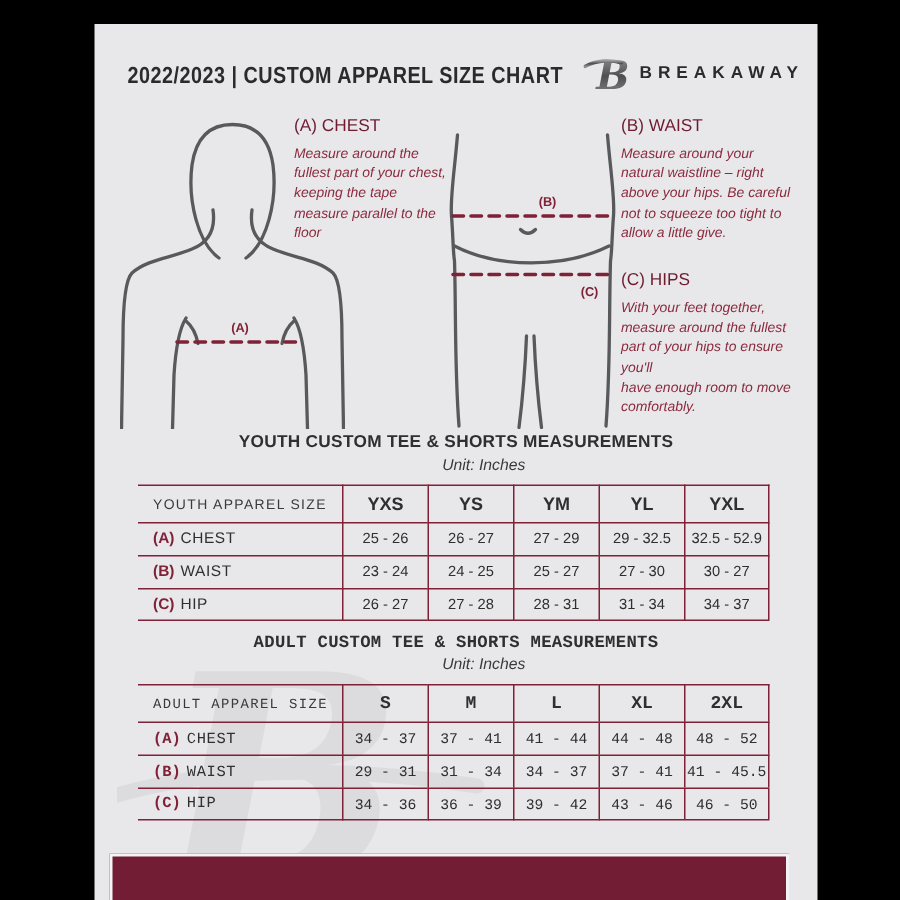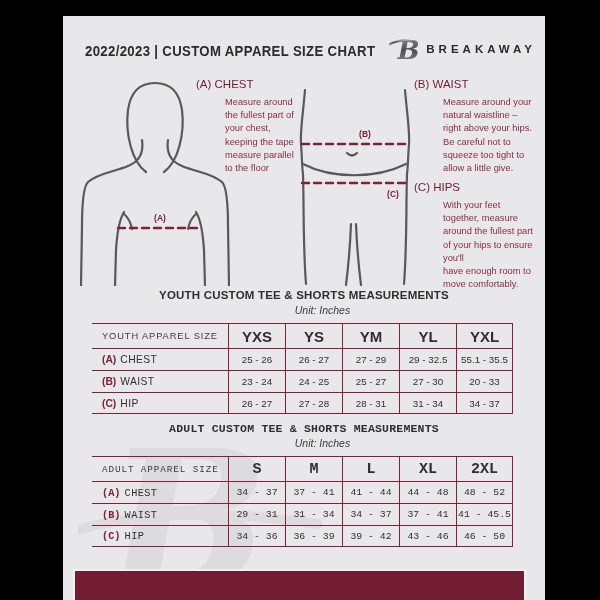--- a/index.html
+++ b/index.html
@@ -21,40 +21,40 @@
   
   .fig{position:absolute;}
   .fig path{fill:none;stroke:var(--fig);stroke-width:2.2;stroke-linecap:round;}
   .fig .dash{stroke:var(--bd);stroke-width:2.4;stroke-dasharray:7 5;}
   .fig text{font-family:"Liberation Sans",sans-serif;font-weight:bold;font-size:8.5px;
     fill:var(--bd);text-anchor:middle;}
 
   
   .guide{position:absolute;}
   .guide .gh{font-size:11.5px;font-weight:normal;color:#6e1b30;margin-bottom:6px;}
-  .guide .gp{font-size:9.3px;color:var(--desc);line-height:1.42;
-    white-space:pre-line;margin-left:29px;}
+  .guide .gp{font-size:9.3px;font-style:italic;color:var(--desc);line-height:1.42;
+    white-space:pre-line;}
 
   
   .sec-title{position:absolute;left:0;width:100%;text-align:center;font-weight:bold;
     font-size:11.5px;color:var(--dark);letter-spacing:.2px;}
   .sec-unit{position:absolute;left:0;width:100%;text-align:center;font-style:italic;
     font-size:10.5px;color:#3a3a3a;padding-left:37px;}
 
   
   .stable{position:absolute;left:29px;width:421px;display:grid;
     grid-template-columns:136px 57px 57px 57px 57px 57px;z-index:2;}
   .c{border-top:1.5px solid var(--bd);height:22px;display:flex;align-items:center;
     justify-content:center;font-size:9.8px;color:var(--dark);}
   .c.hrow{height:25px;}
   .c.v{border-left:1.5px solid var(--bd);}
   .c.re{border-right:1.5px solid var(--bd);}
   .c.bb{border-bottom:1.5px solid var(--bd);}
   .c.lab{justify-content:flex-start;padding-left:10px;align-items:center;}
-  .c .szh{font-weight:bold;font-size:15px;}
+  .c .szh{font-weight:bold;font-size:12px;}
   .c .collab{font-size:9.3px;letter-spacing:.9px;color:#3a3a3a;}
   .c .pfx{font-weight:bold;color:var(--bd);margin-right:4px;font-size:10.3px;}
   .c .rowname{font-size:10.3px;letter-spacing:.4px;}
 
   
   .watermark{position:absolute;left:15px;top:418px;z-index:1;}
   .footer-bar{position:absolute;left:10px;top:553px;width:453px;height:38px;
     background:var(--maroon);border:2px solid #f3f3f5;z-index:3;}
 </style>
 </head>
@@ -157,41 +157,41 @@
     <div class="c v">
         <span>26 - 27</span>
       </div>
     <div class="c v">
         <span>27 - 29</span>
       </div>
     <div class="c v">
         <span>29 - 32.5</span>
       </div>
     <div class="c v re">
-        <span>55.1 - 35.5</span>
+        <span>32.5 - 52.9</span>
       </div>
 
     <div class="c lab">
         <span class="pfx">(B)</span>
         <span class="rowname">WAIST</span>
       </div>
     <div class="c v">
         <span>23 - 24</span>
       </div>
     <div class="c v">
         <span>24 - 25</span>
       </div>
     <div class="c v">
         <span>25 - 27</span>
       </div>
     <div class="c v">
         <span>27 - 30</span>
       </div>
     <div class="c v re">
-        <span>20 - 33</span>
+        <span>30 - 27</span>
       </div>
 
     <div class="c lab bb">
         <span class="pfx">(C)</span>
         <span class="rowname">HIP</span>
       </div>
     <div class="c v bb">
         <span>26 - 27</span>
       </div>
     <div class="c v bb">

